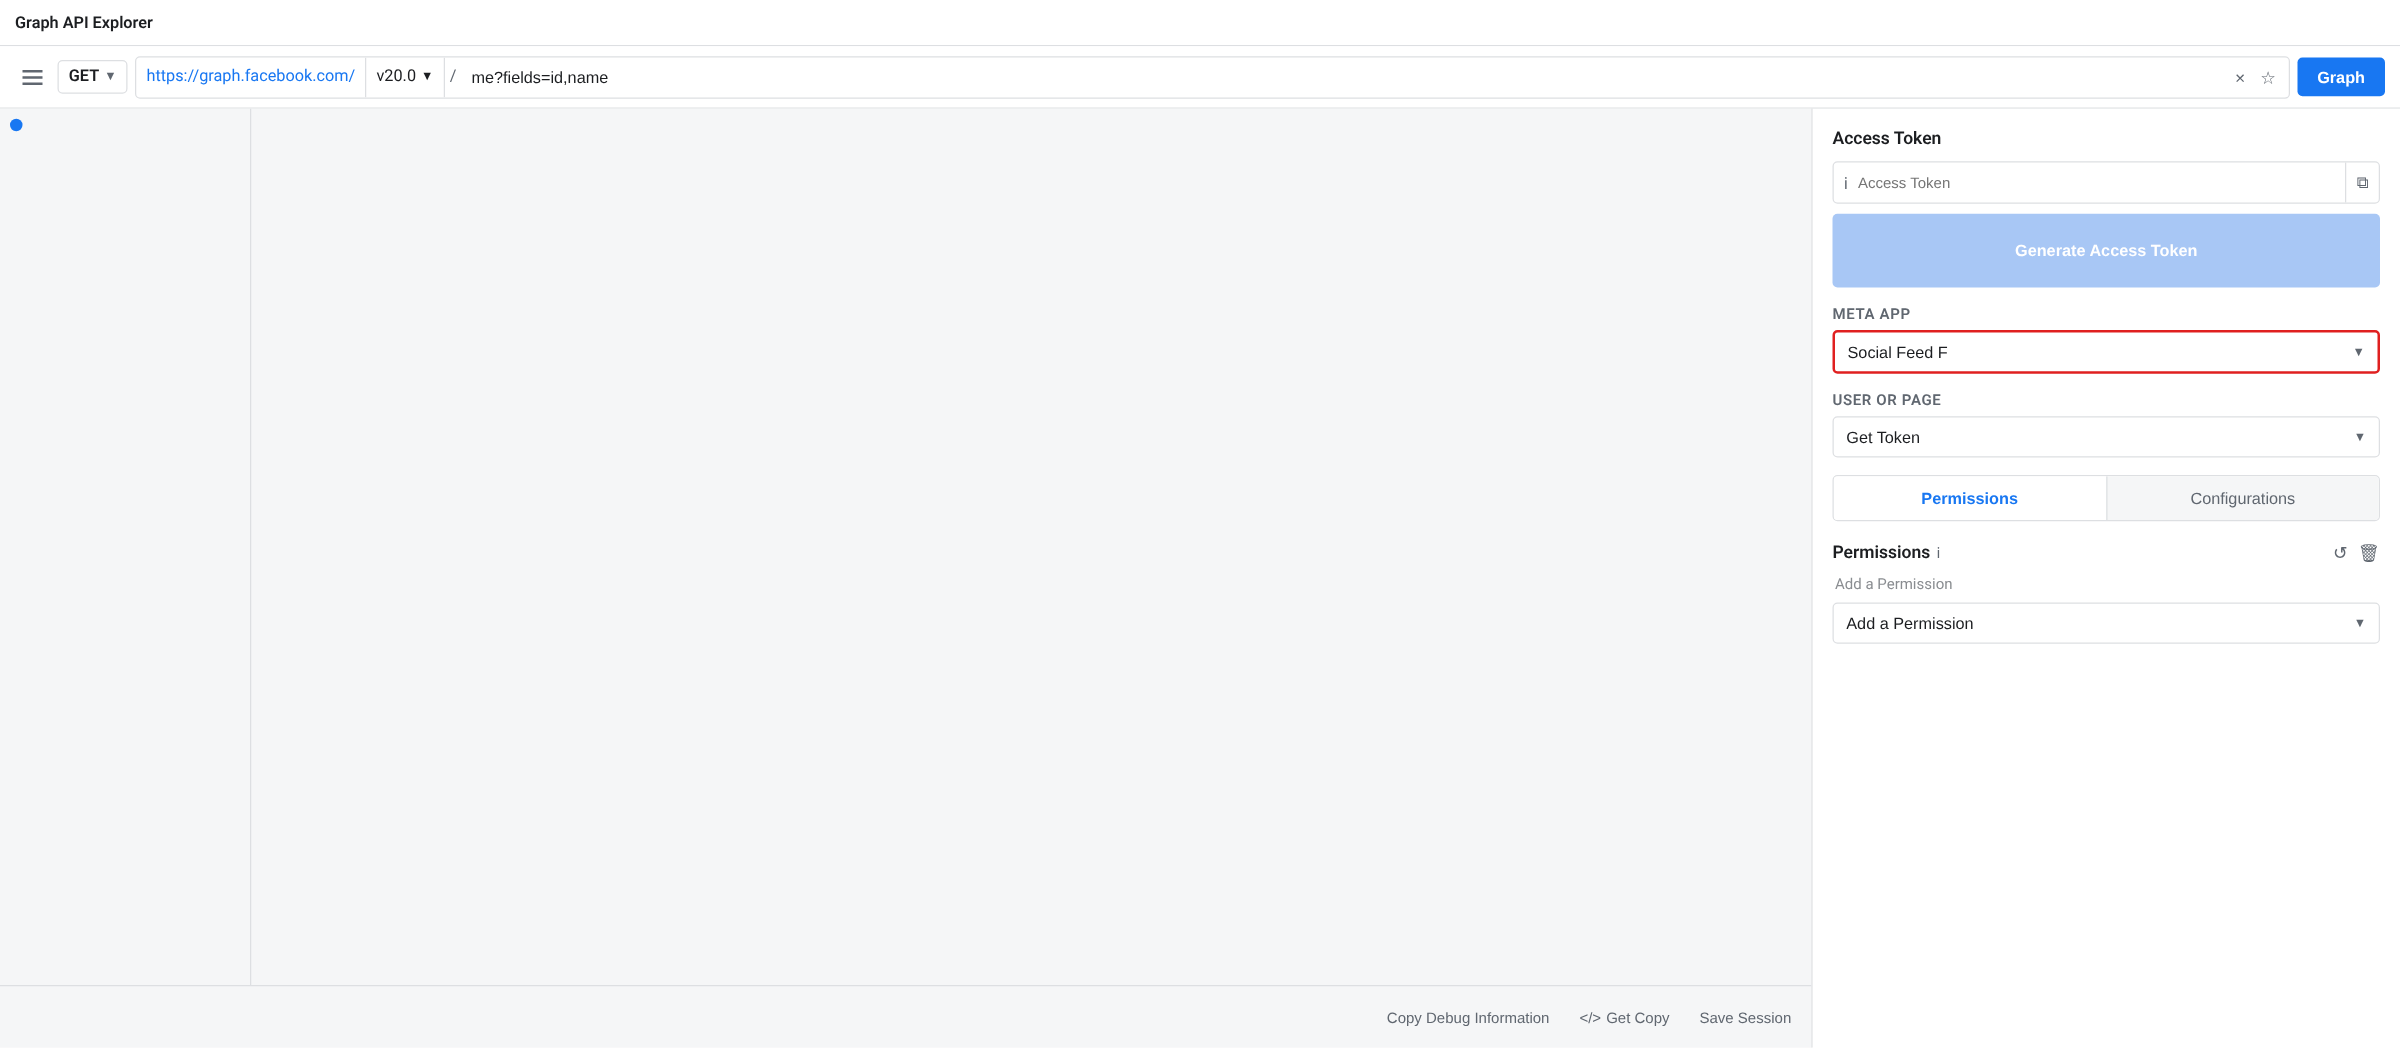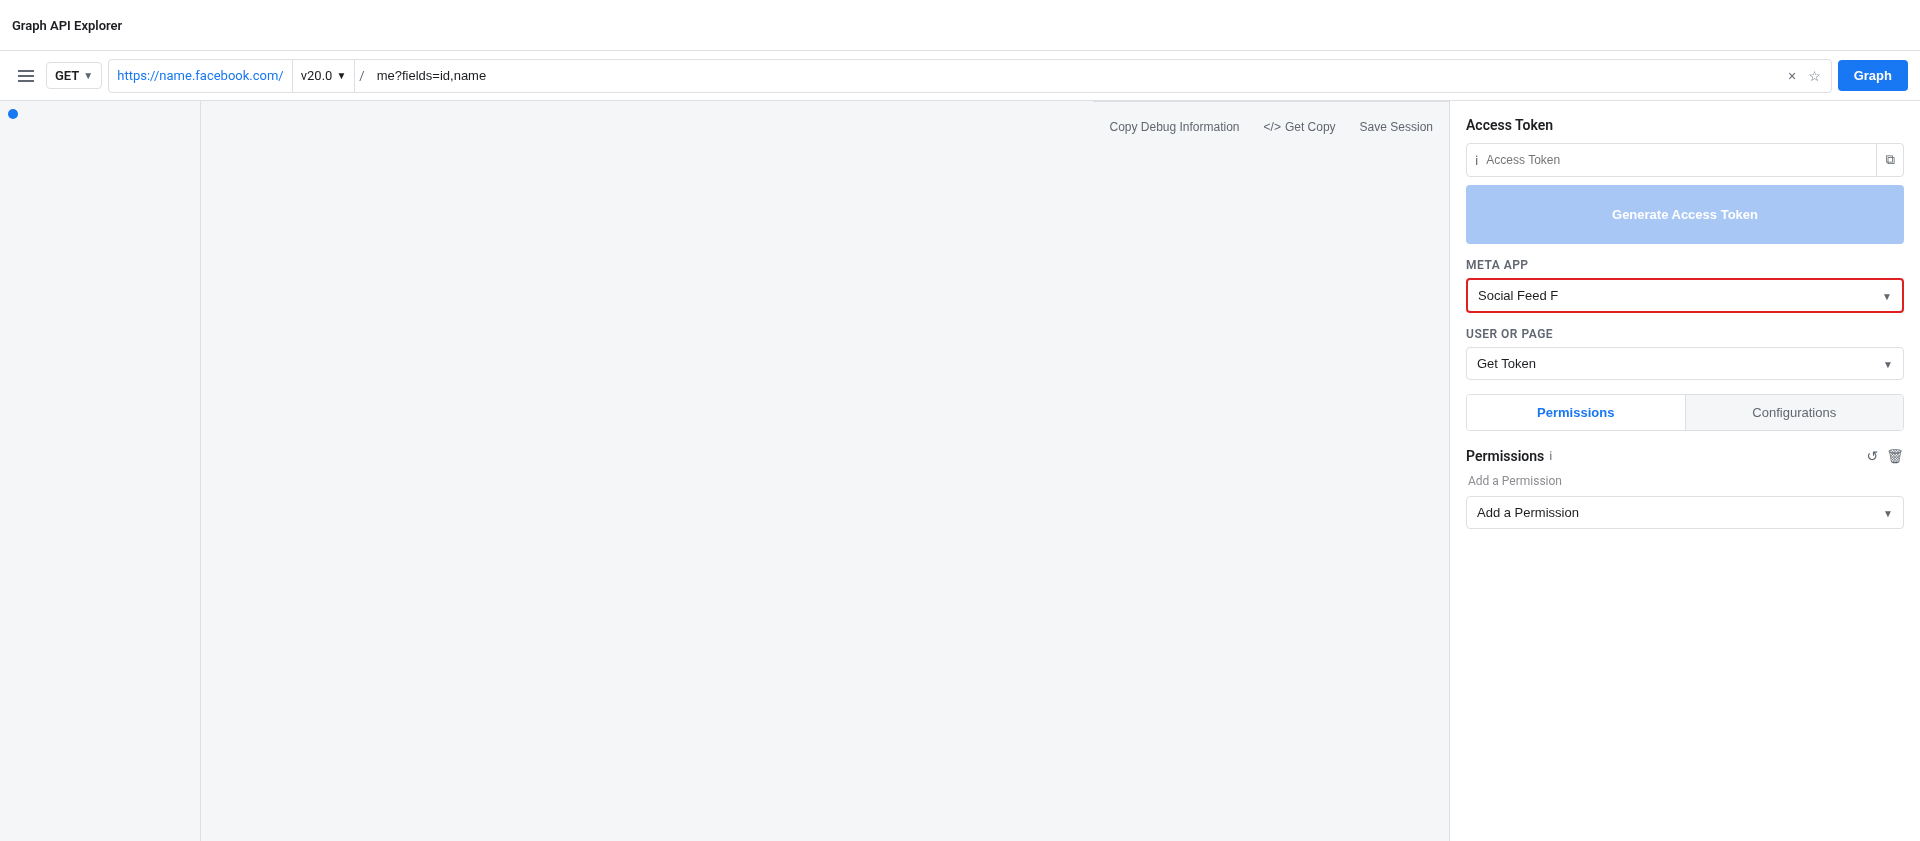--- a/index.html
+++ b/index.html
@@ -7,21 +7,21 @@
       font-family: -apple-system, BlinkMacSystemFont, 'Segoe UI', Roboto, Arial, sans-serif;
       font-size: 13px;
       background: #fff;
       color: #1c1e21;
       width: 1920px;
       min-height: 841px;
     }
 
     
     .top-bar {
-      height: 51px;
+      height: 37px;
       display: flex;
       align-items: center;
       padding: 0 12px;
       border-bottom: 1px solid #dddfe2;
       background: #fff;
     }
     .app-title {
       font-size: 13px;
       font-weight: 600;
       color: #1c1e21;
@@ -149,21 +149,21 @@
     
     .main-content {
       display: flex;
       height: calc(841px - 40px - 50px);
     }
 
     
     .editor-panel {
       flex: 1;
       display: flex;
-      flex-direction: row;
+      flex-direction: column;
       border-right: 1px solid #dddfe2;
       background: #f5f6f7;
       position: relative;
     }
 
     .editor-area {
       flex: 1;
       position: relative;
       background: #f5f6f7;
     }
@@ -455,21 +455,21 @@
     <span></span>
     <span></span>
   </button>
 
   <div class="method-select">
     <span>GET</span>
     <span class="caret">▼</span>
   </div>
 
   <div class="url-container">
-    <span class="url-base">https://name.facebook.com/</span>
+    <span class="url-base">https://graph.facebook.com/</span>
     <div class="version-select">
       <span>v20.0</span>
       <span class="caret">▼</span>
     </div>
     <span class="url-slash">/</span>
     <input class="url-path" type="text" value="me?fields=id,name" style="">
     <div class="url-actions">
       <button class="url-clear-btn">×</button>
       <button class="url-star-btn">☆</button>
     </div>

